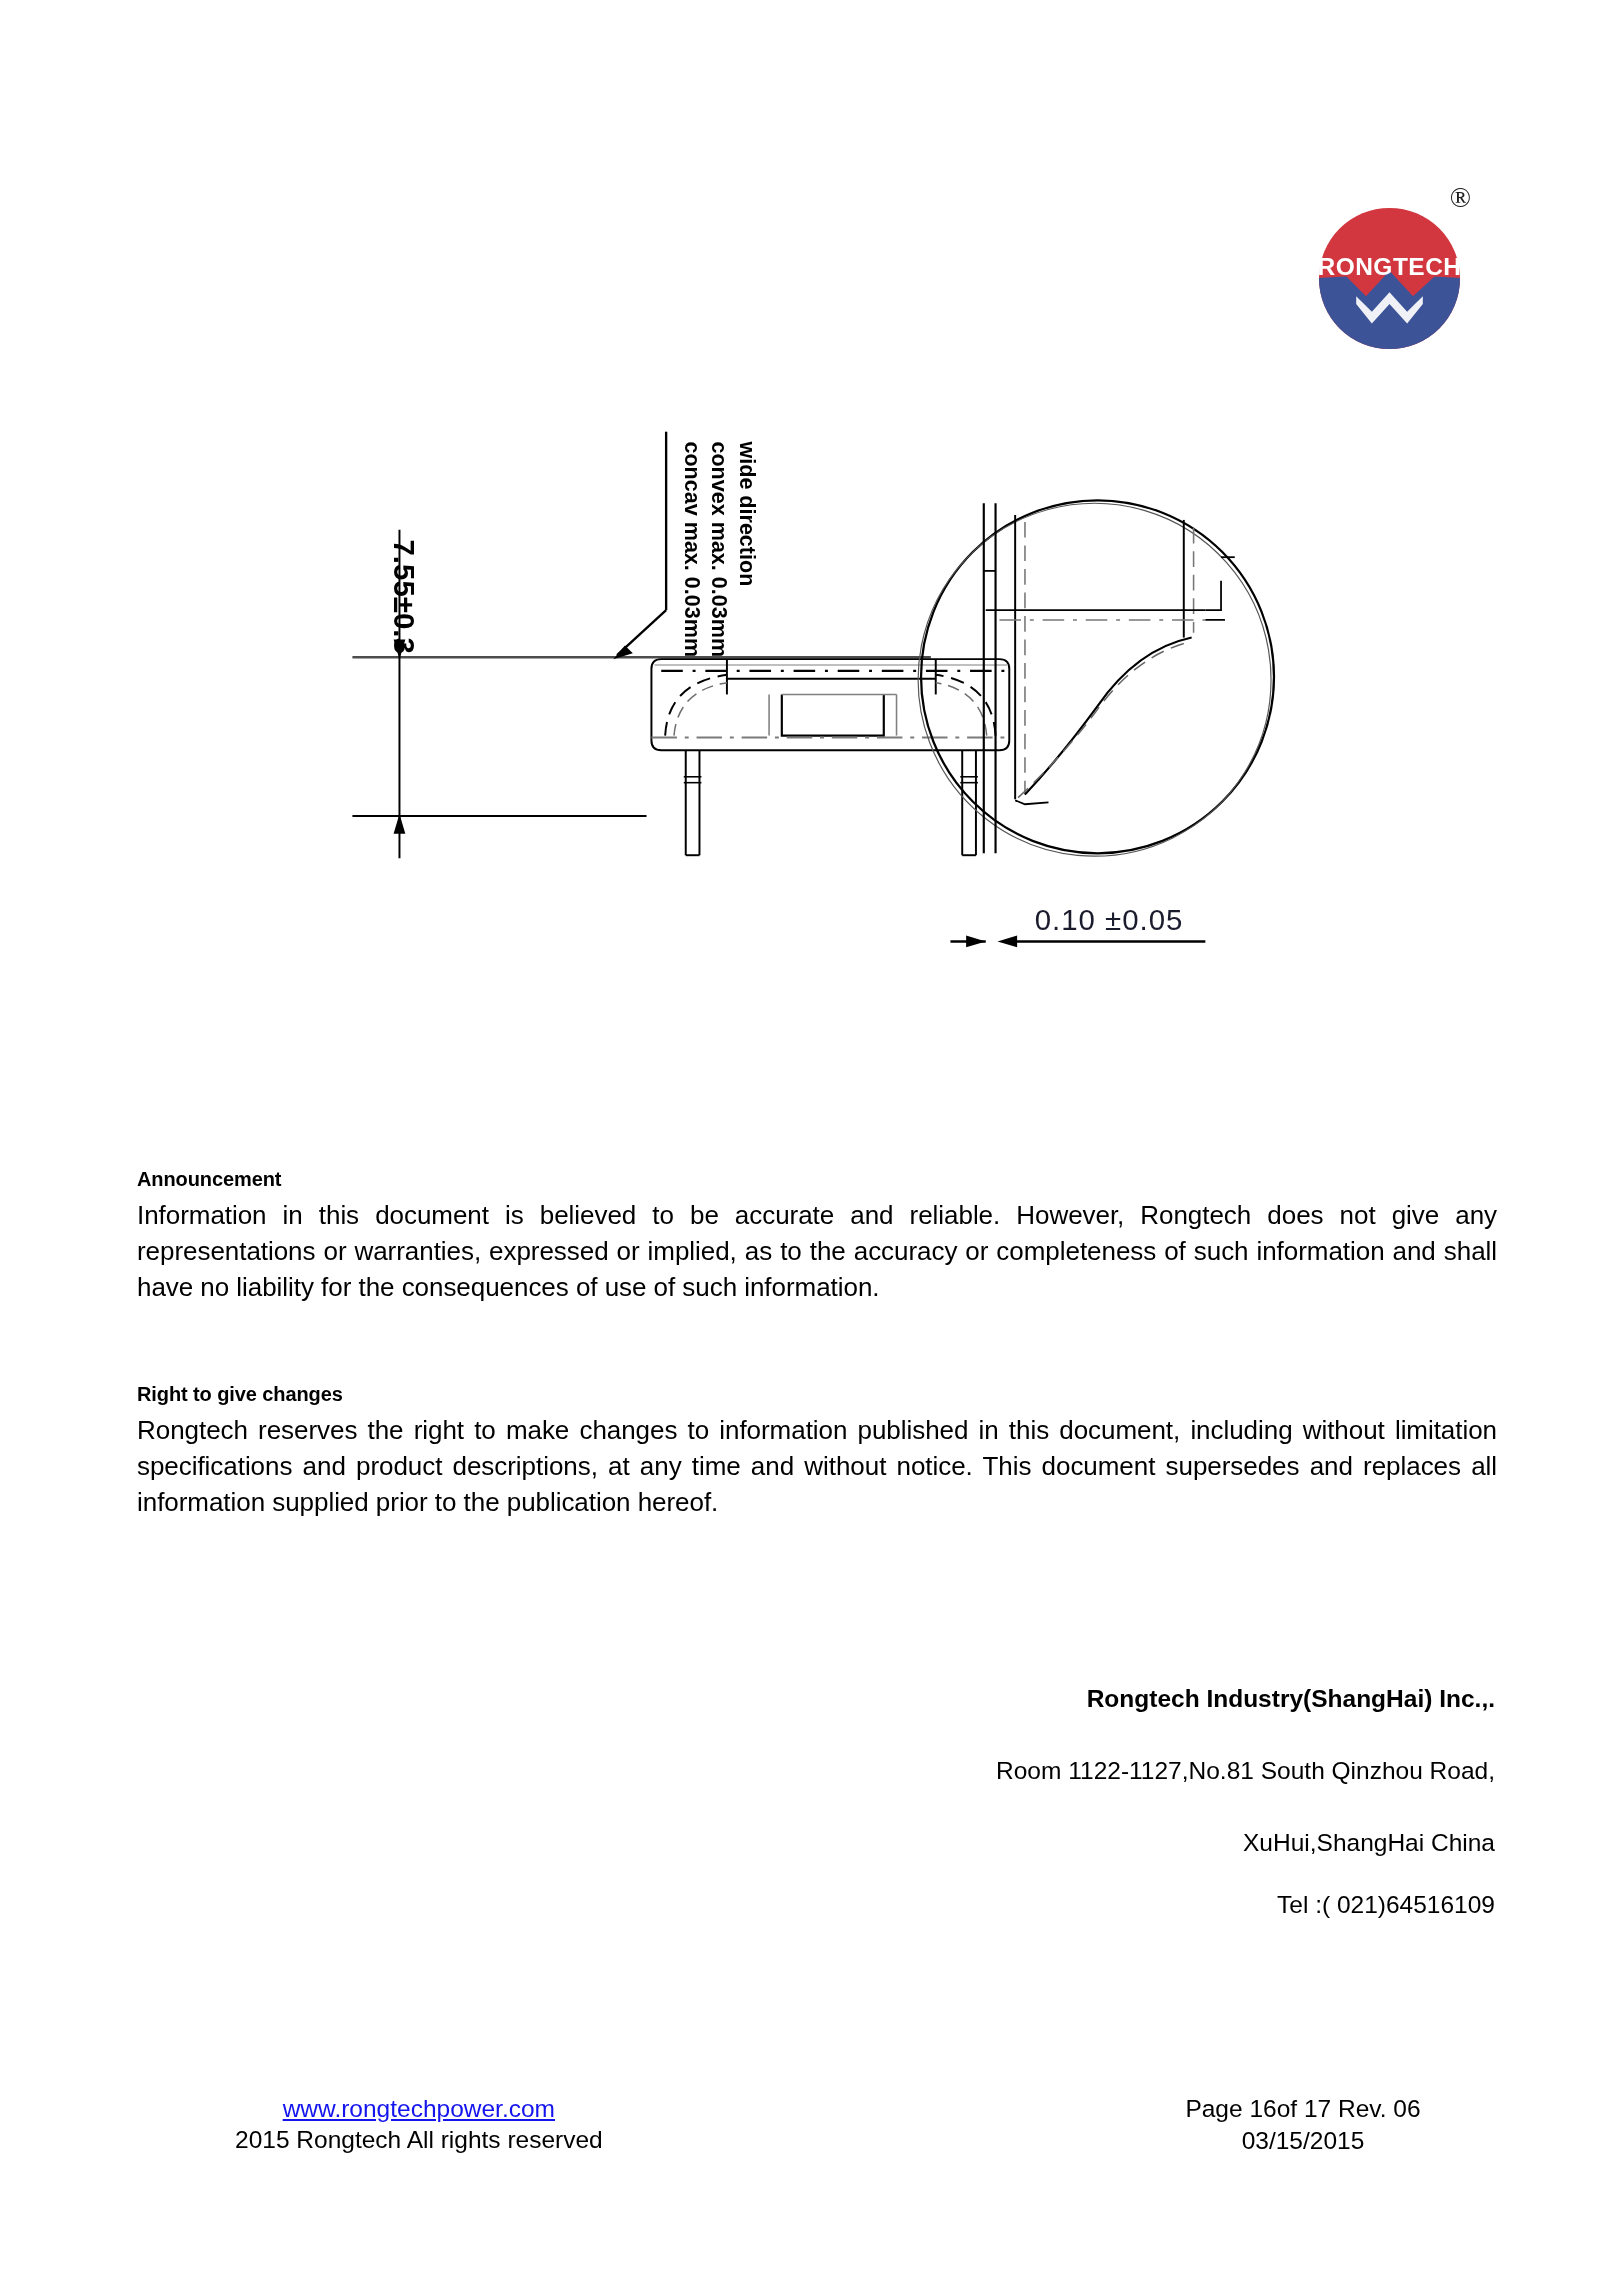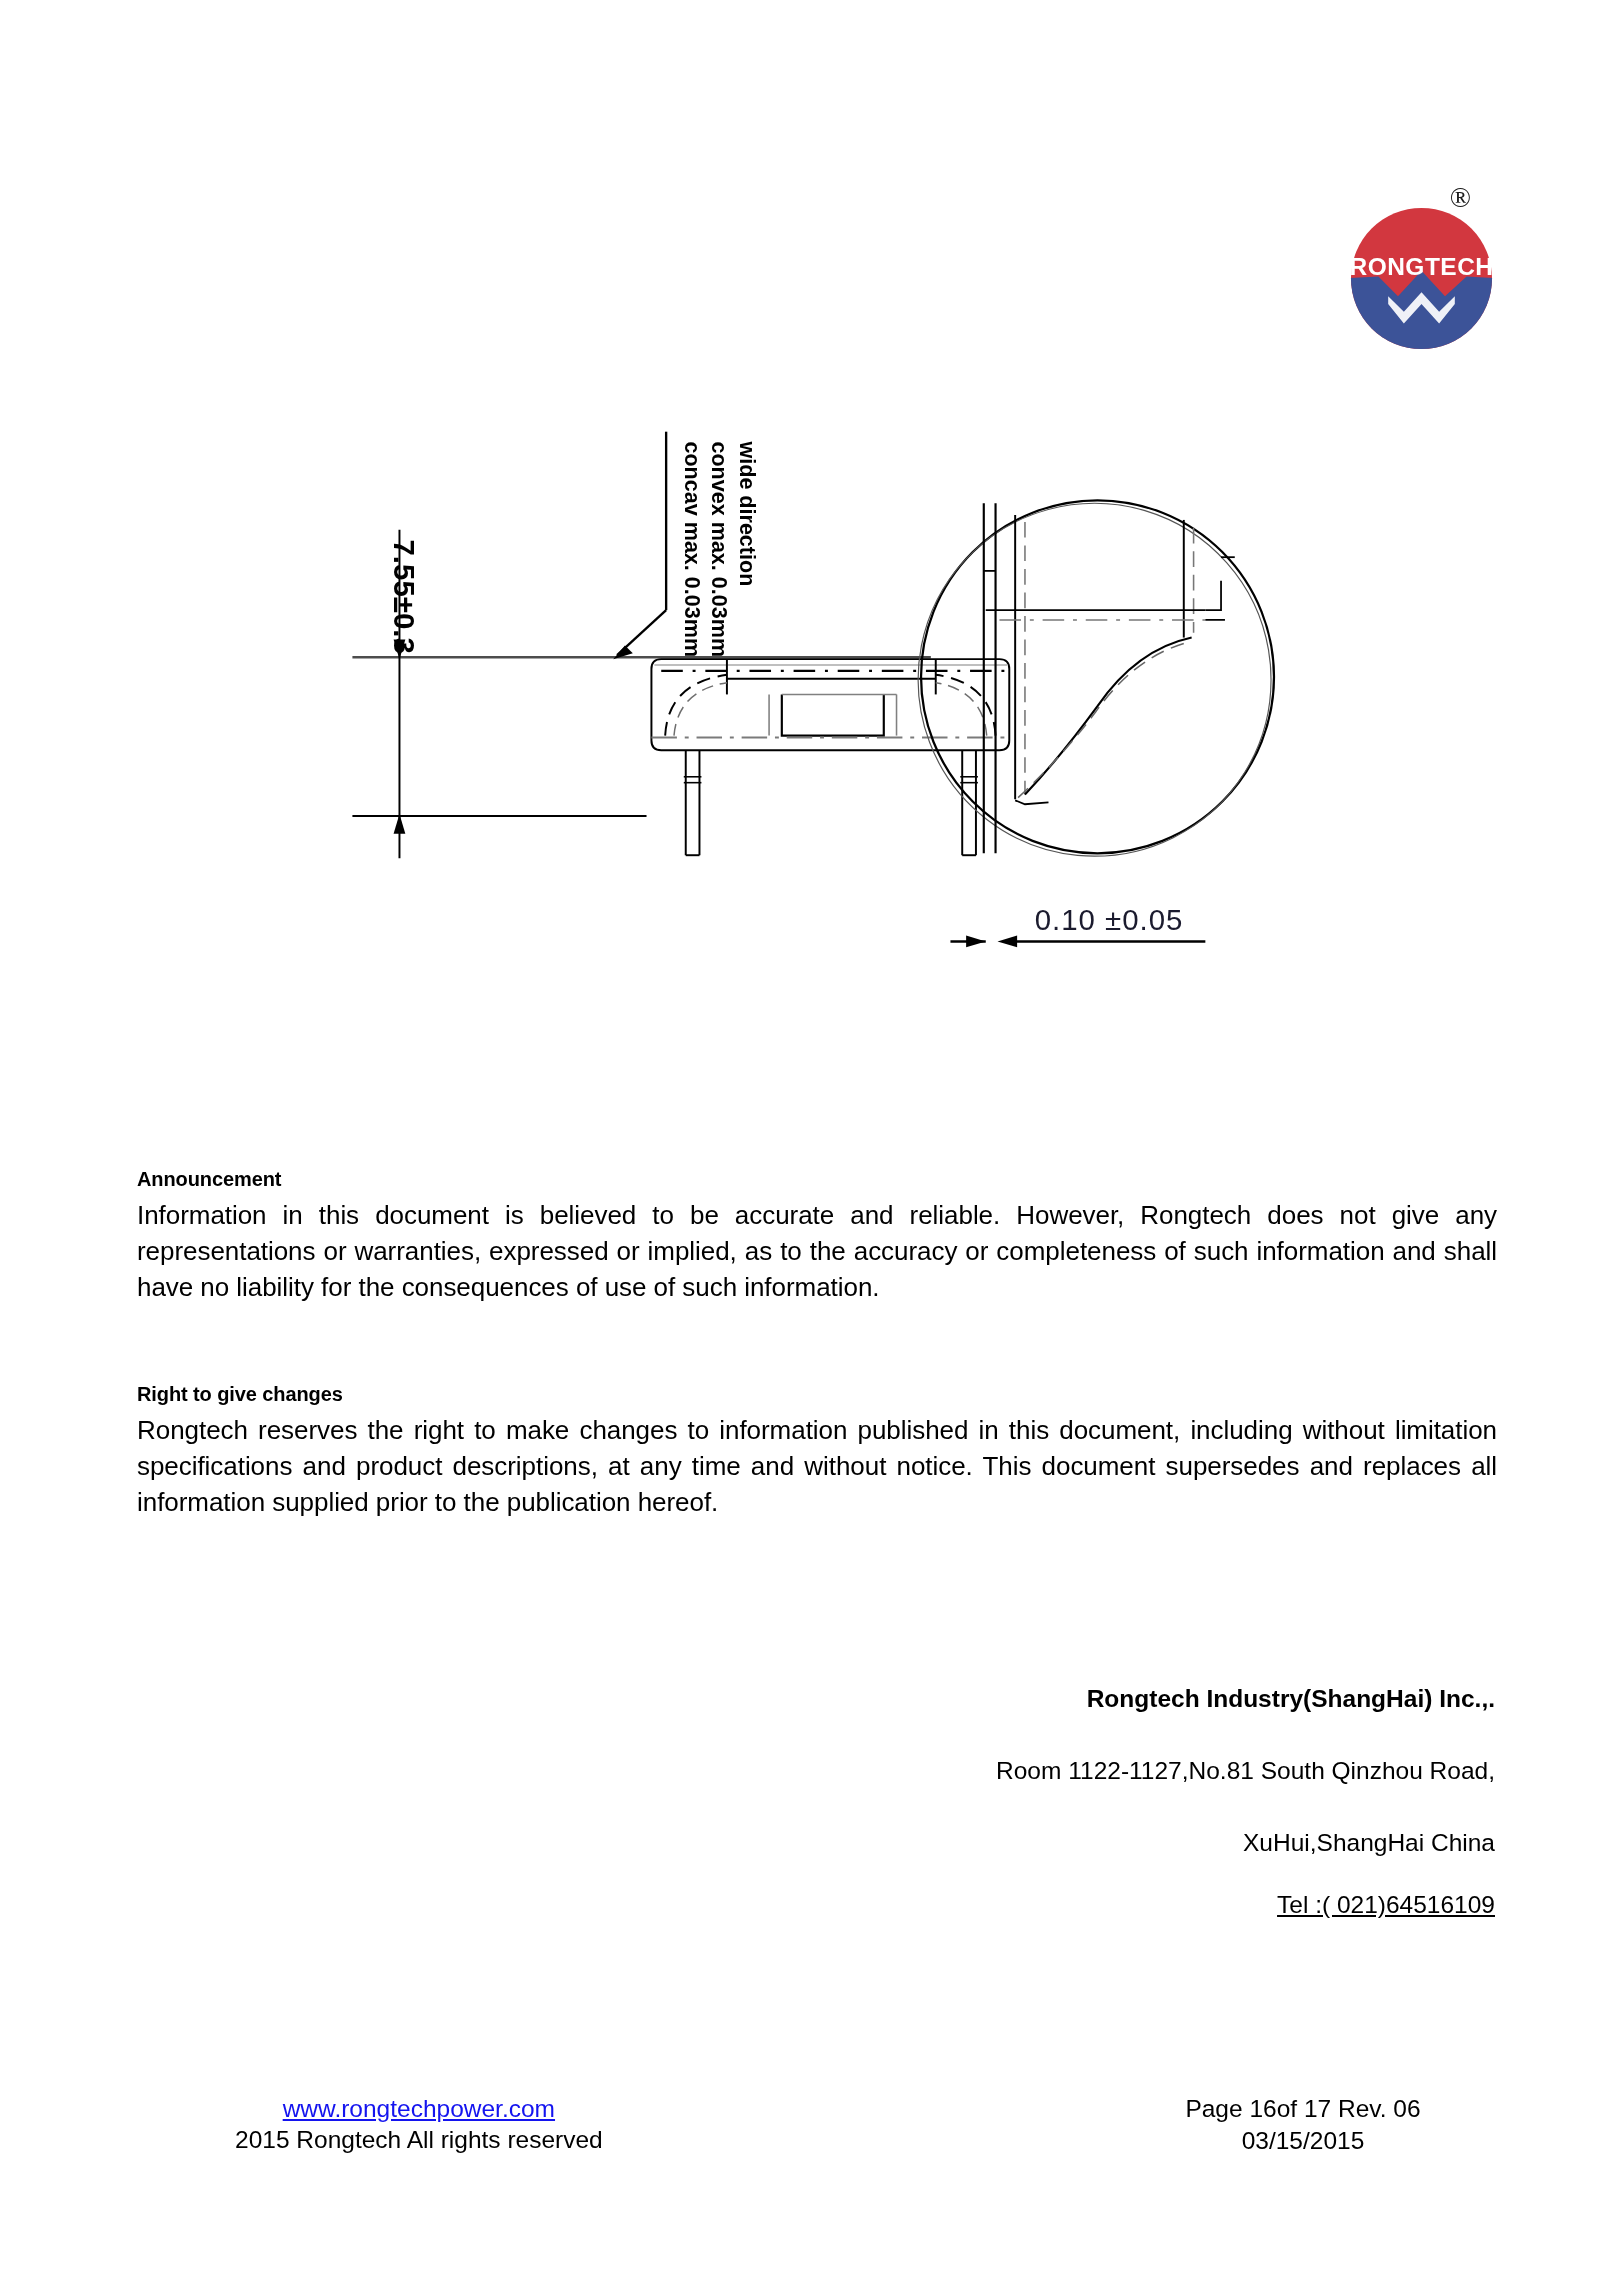--- a/index.html
+++ b/index.html
@@ -23,21 +23,20 @@
     top: 181px;
     width: 186px;
     height: 172px;
   }
   #logo-mark {
     position: absolute;
     left: 17.6px;
     top: 24.5px;
     width: 145px;
     height: 145px;
-    margin-left: 32px;
   }
   #logo-reg {
     position: absolute;
     left: 145px;
     top: 0px;
     width: 33px;
     height: 33px;
     font-size: 28px;
     line-height: 33px;
     text-align: center;
@@ -92,21 +91,20 @@
   }
   .addr-line {
     font-size: 24.5px;
     line-height: 29px;
     margin-bottom: 33px;
     margin-top: 43px;
   }
   .contact-line {
     font-size: 24.5px;
     line-height: 30px;
-    text-decoration: underline;
   }
   #contact-group { margin-top: 29px; }
 
   
   #footer {
     position: absolute;
     left: 0;
     top: 2093px;
     width: 1620px;
     height: 108px;

